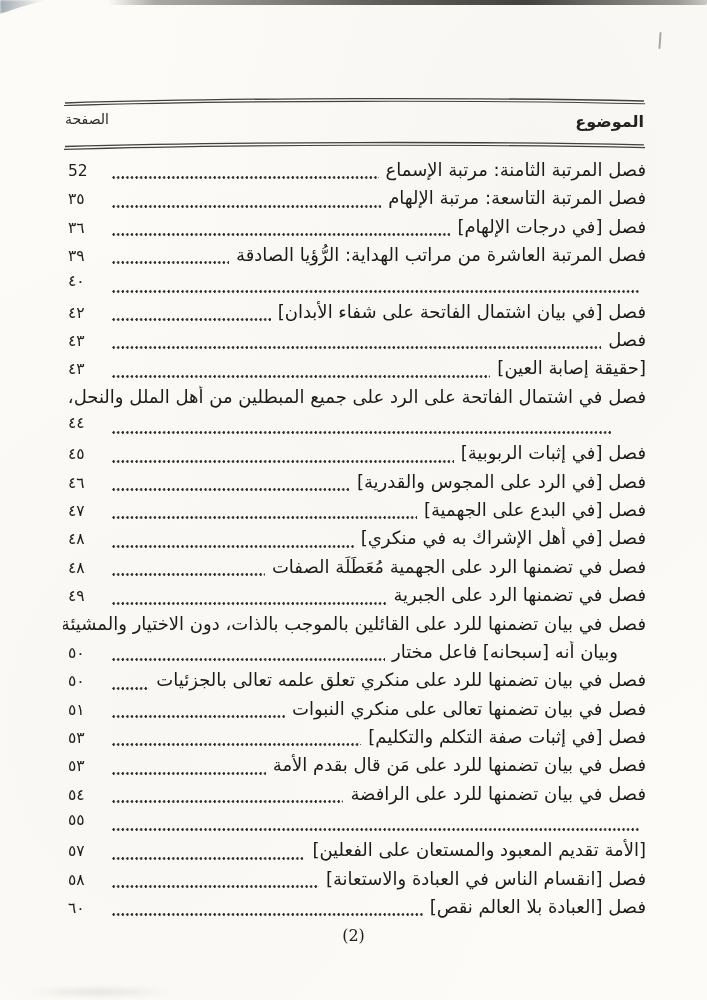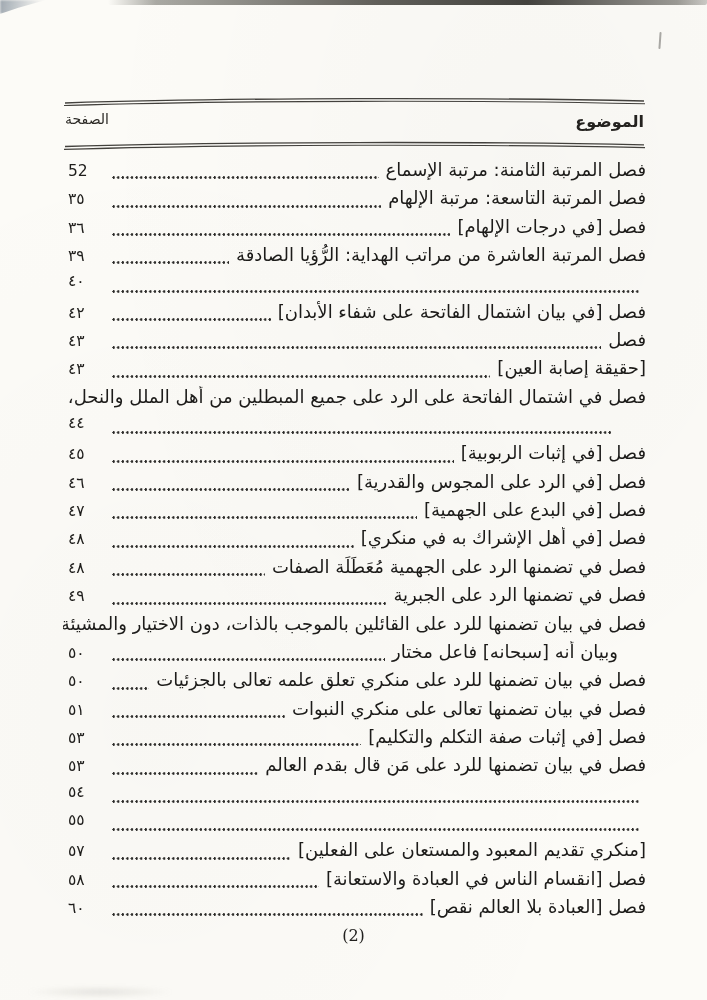--- a/index.html
+++ b/index.html
@@ -280,46 +280,47 @@
     <div class="line line1">
       <span class="title">فصل [في إثبات صفة التكلم والتكليم]</span>
       <span class="dots"></span>
       <span class="num">٥٣</span>
     </div>
 
   </div>
 
   <div class="entry">
     <div class="line line1">
-      <span class="title">فصل في بيان تضمنها للرد على مَن قال بقدم العالم</span>
+      <span class="title">فصل في بيان تضمنها للرد على مَن قال بقدم الأمة</span>
       <span class="dots"></span>
       <span class="num">٥٣</span>
     </div>
 
   </div>
 
   <div class="entry">
     <div class="line line1">
+      <span class="title">فصل في بيان تضمنها للرد على الرافضة</span>
       <span class="dots"></span>
       <span class="num">٥٤</span>
     </div>
 
   </div>
 
   <div class="entry">
     <div class="line line1">
       <span class="dots"></span>
       <span class="num">٥٥</span>
     </div>
 
   </div>
 
   <div class="entry">
     <div class="line line1">
-      <span class="title">[منكري تقديم المعبود والمستعان على الفعلين]</span>
+      <span class="title">[الأمة تقديم المعبود والمستعان على الفعلين]</span>
       <span class="dots"></span>
       <span class="num">٥٧</span>
     </div>
 
   </div>
 
   <div class="entry">
     <div class="line line1">
       <span class="title">فصل [انقسام الناس في العبادة والاستعانة]</span>
       <span class="dots"></span>

